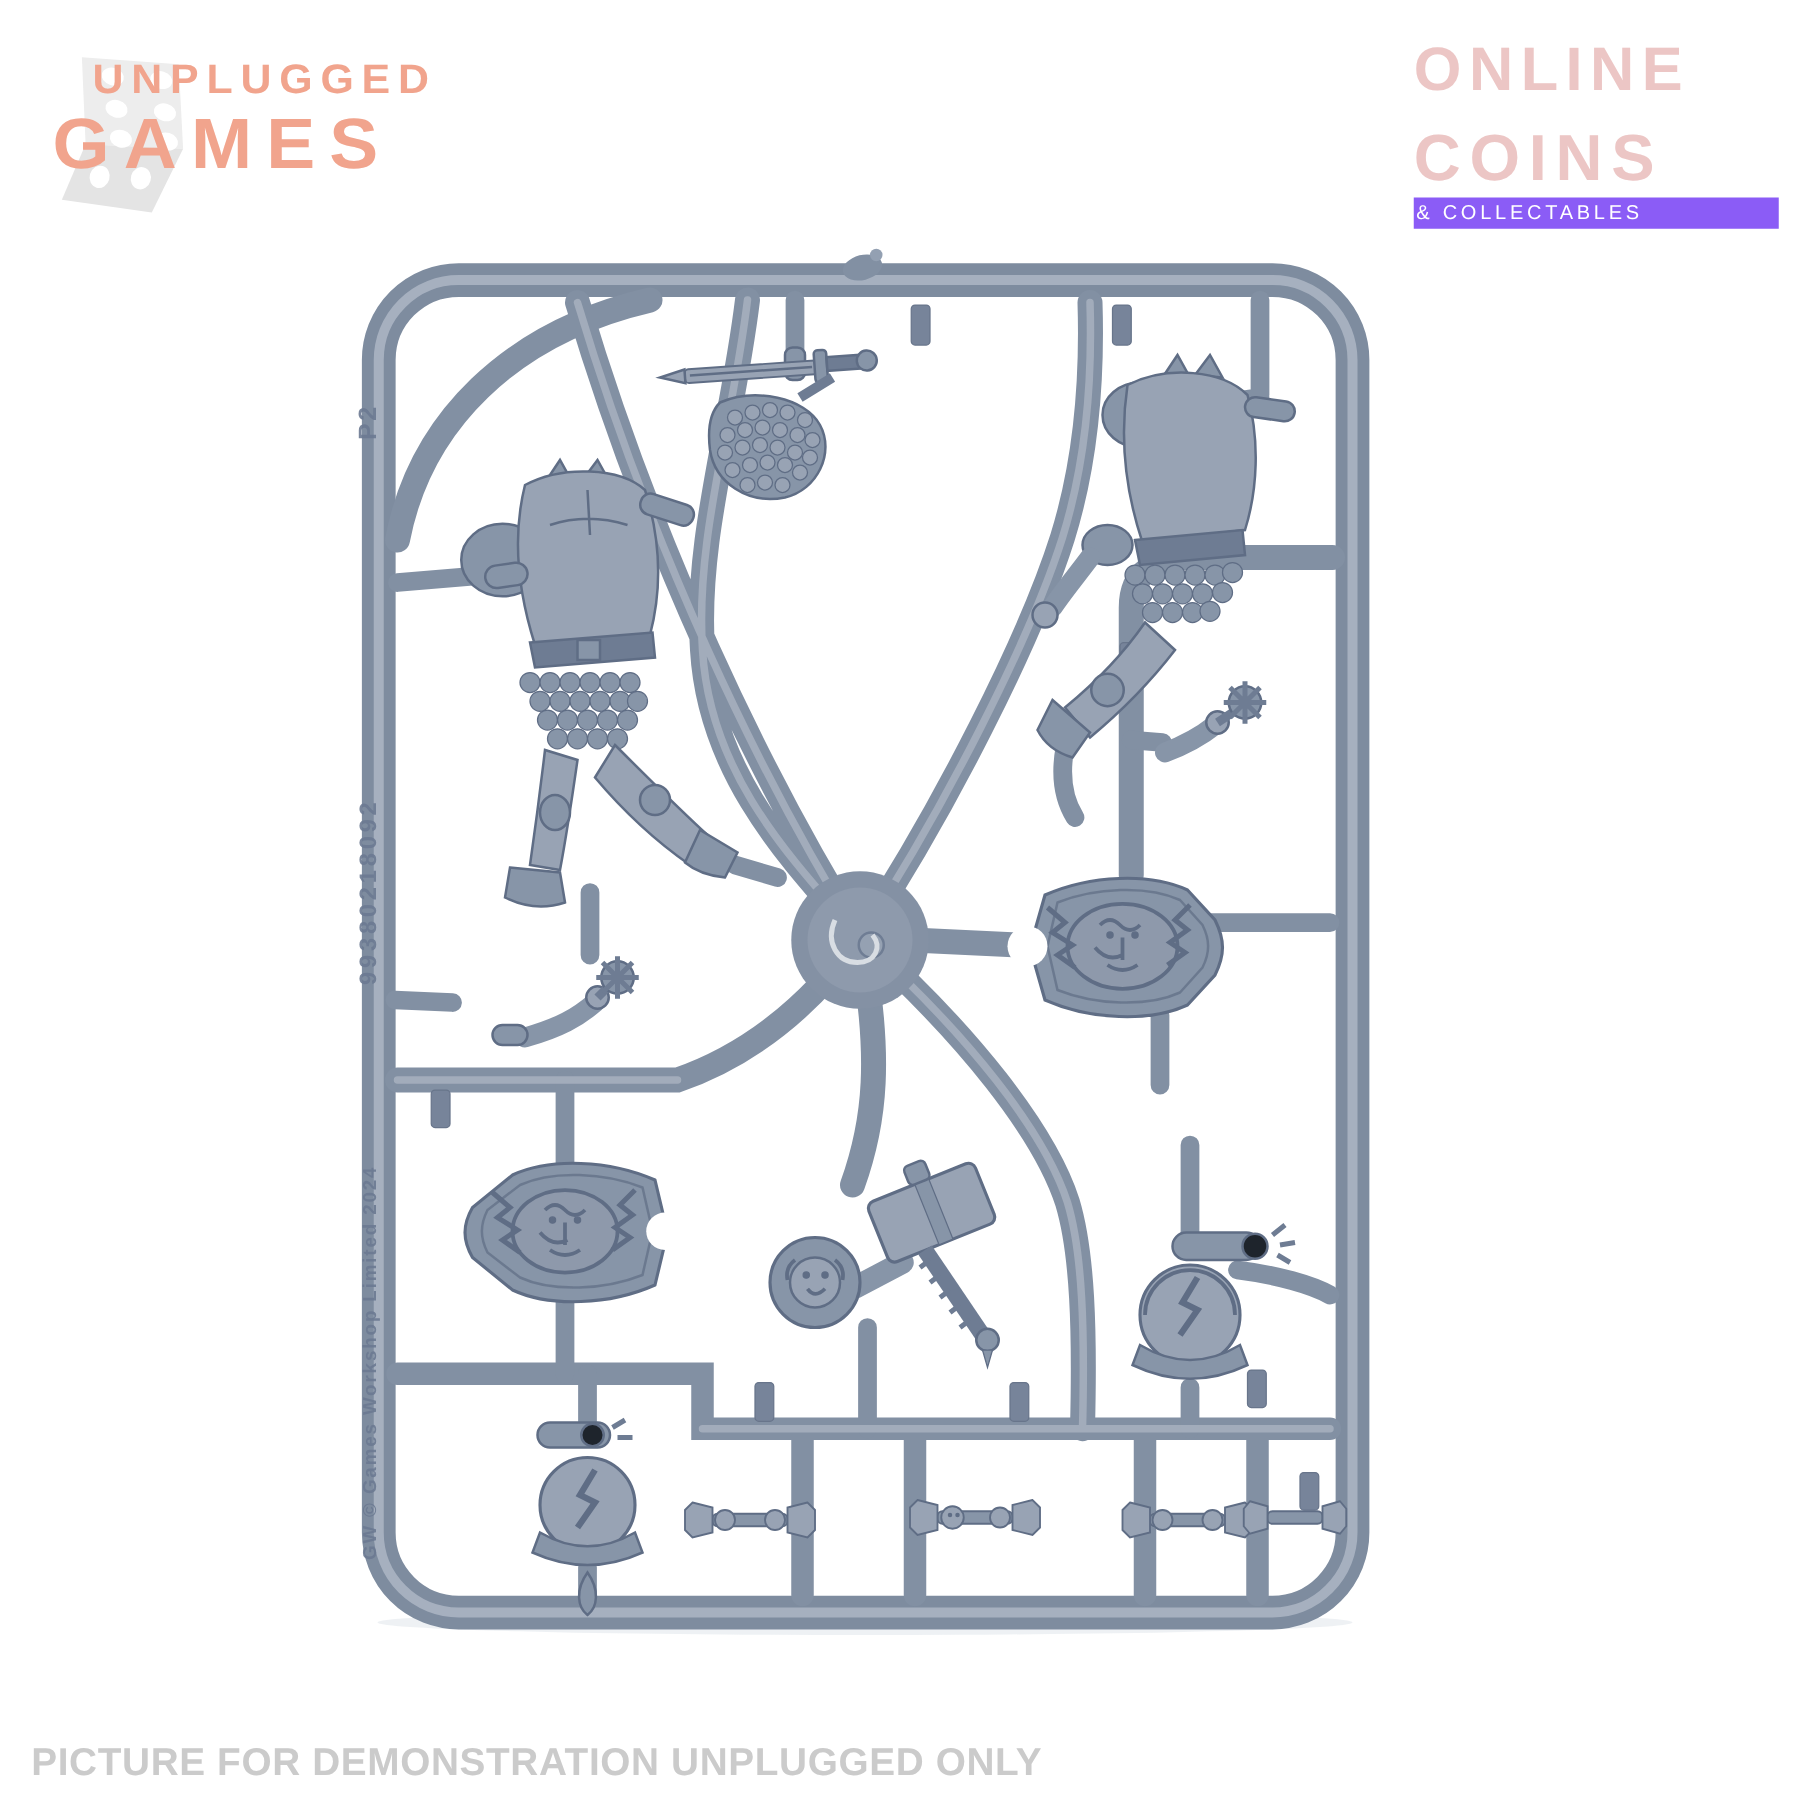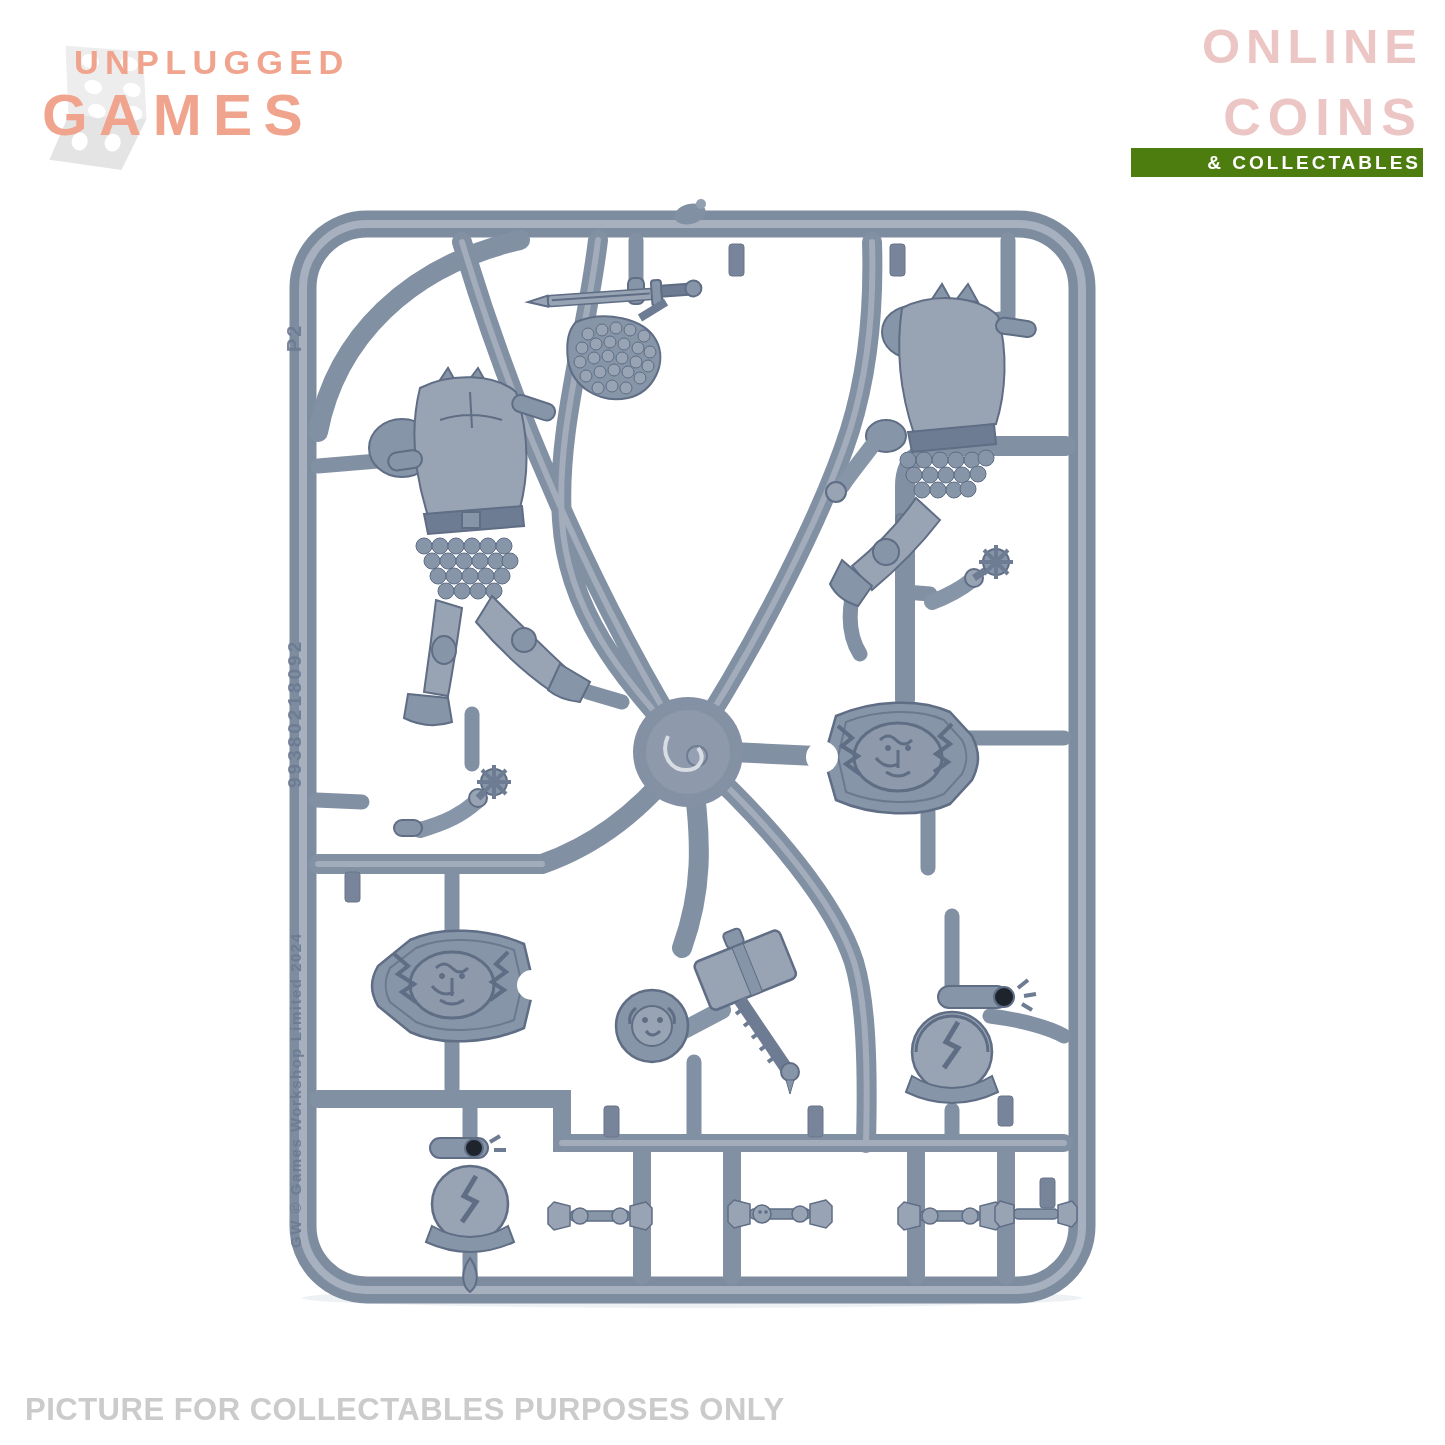--- a/index.html
+++ b/index.html
@@ -12,25 +12,25 @@
   .logo-unplugged .dice{position:absolute;left:0;top:4px;}
   .logo-unplugged .l1{
     position:absolute;left:52px;top:28px;font-weight:bold;font-size:33px;letter-spacing:6px;
     color:#f1a48d;transform:scaleX(1.04);transform-origin:left;
   }
   .logo-unplugged .l2{
     position:absolute;left:20px;top:66px;font-weight:bold;font-size:57px;letter-spacing:11px;
     color:#f1a48d;transform:scaleX(1.03);transform-origin:left;
   }
   
-  .logo-online{position:absolute;left:1131px;top:22px;width:292px;text-align:right;color:#ecc6c5;}
+  .logo-online{position:absolute;left:1131px;top:32px;width:292px;text-align:left;color:#ecc6c5;}
   .logo-online .o1{font-weight:bold;font-size:49px;letter-spacing:6px;line-height:1.0;}
   .logo-online .o2{font-weight:bold;font-size:52px;letter-spacing:7px;line-height:1.0;margin-top:20px;}
   .logo-online .banner{
-    margin-top:5px;background:#4d7c0f;color:#ffffff;font-weight:bold;font-size:19px;
+    margin-top:5px;background:#8b5cf6;color:#ffffff;font-weight:normal;font-size:16px;
     letter-spacing:3px;padding:4px 2px 3px 2px;
   }
   
   .caption{
     position:absolute;left:25px;top:1392px;font-weight:bold;font-size:31px;
     letter-spacing:0.5px;color:#cbcbcb;white-space:nowrap;
   }
   
   .sprue-wrap{position:absolute;left:0;top:0;width:1445px;height:1445px;}
   svg text{font-family:"Liberation Sans",sans-serif;}
@@ -347,15 +347,15 @@
     <div class="l1">UNPLUGGED</div>
     <div class="l2">GAMES</div>
   </div>
 
   <div class="logo-online">
     <div class="o1">ONLINE</div>
     <div class="o2">COINS</div>
     <div class="banner">&amp; COLLECTABLES</div>
   </div>
 
-  <div class="caption">PICTURE FOR COLLECTABLES PURPOSES ONLY</div>
+  <div class="caption">PICTURE FOR DEMONSTRATION UNPLUGGED ONLY</div>
 
 </div>
 
 </body></html>

